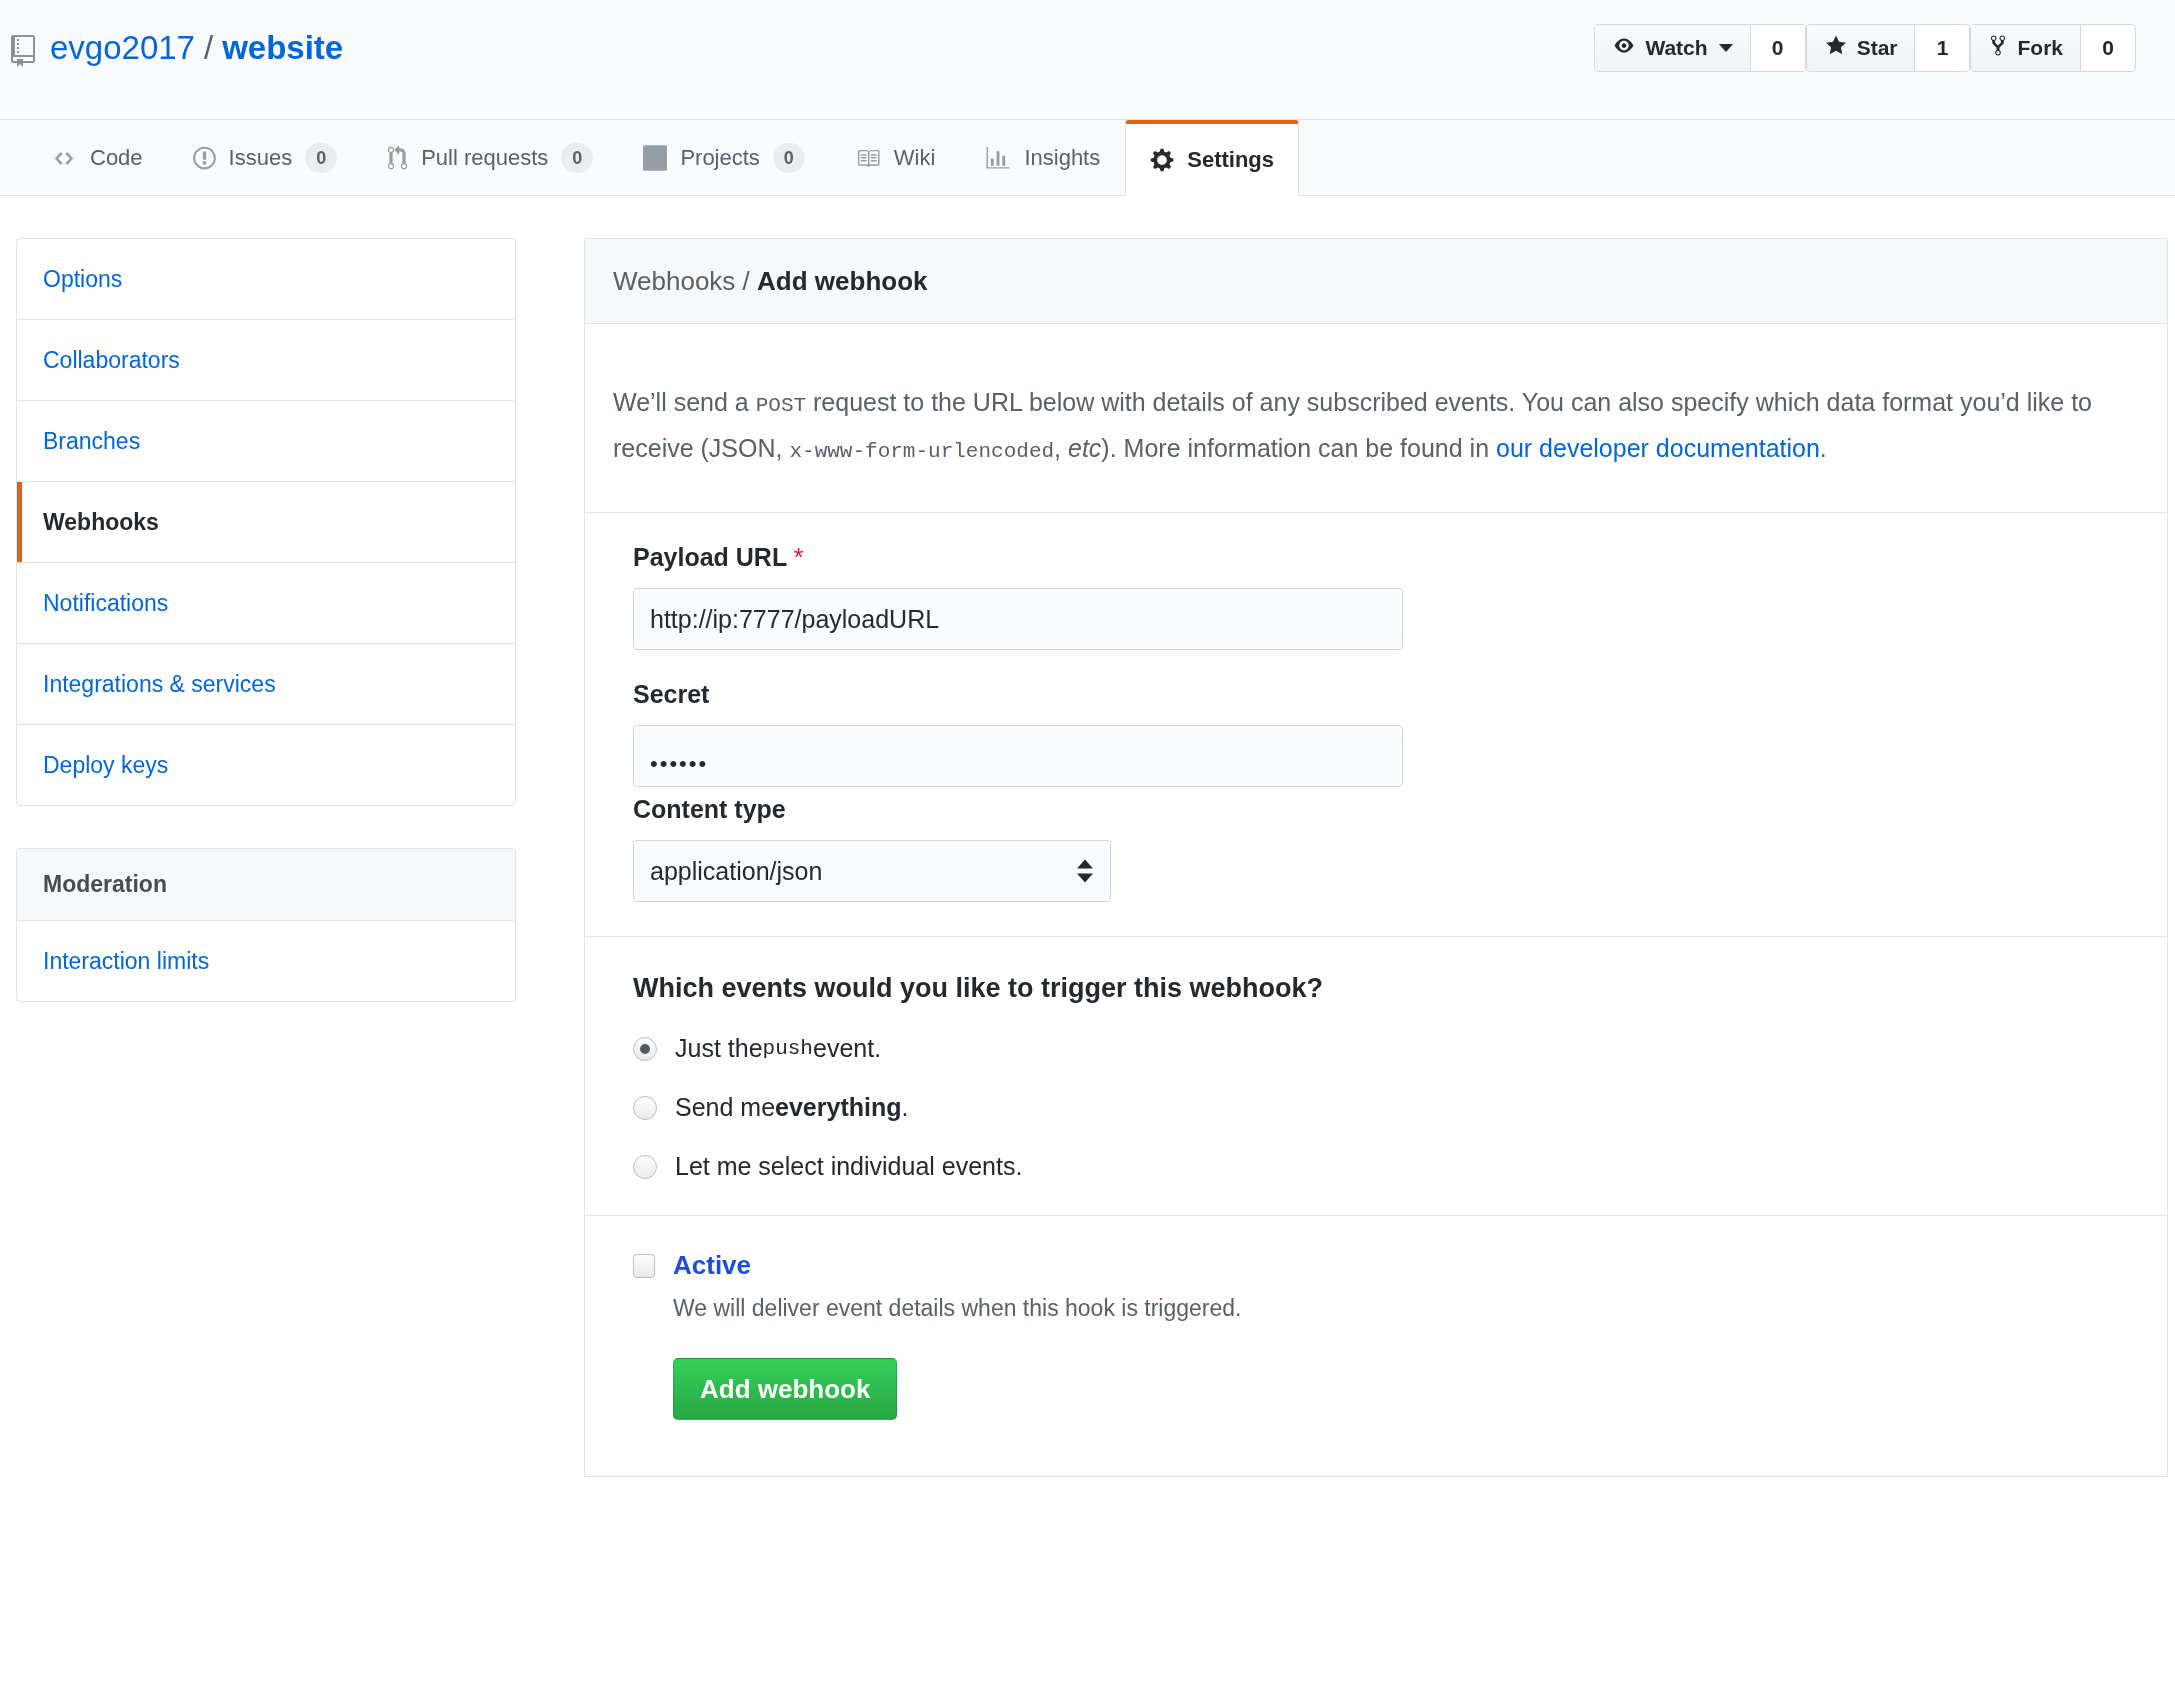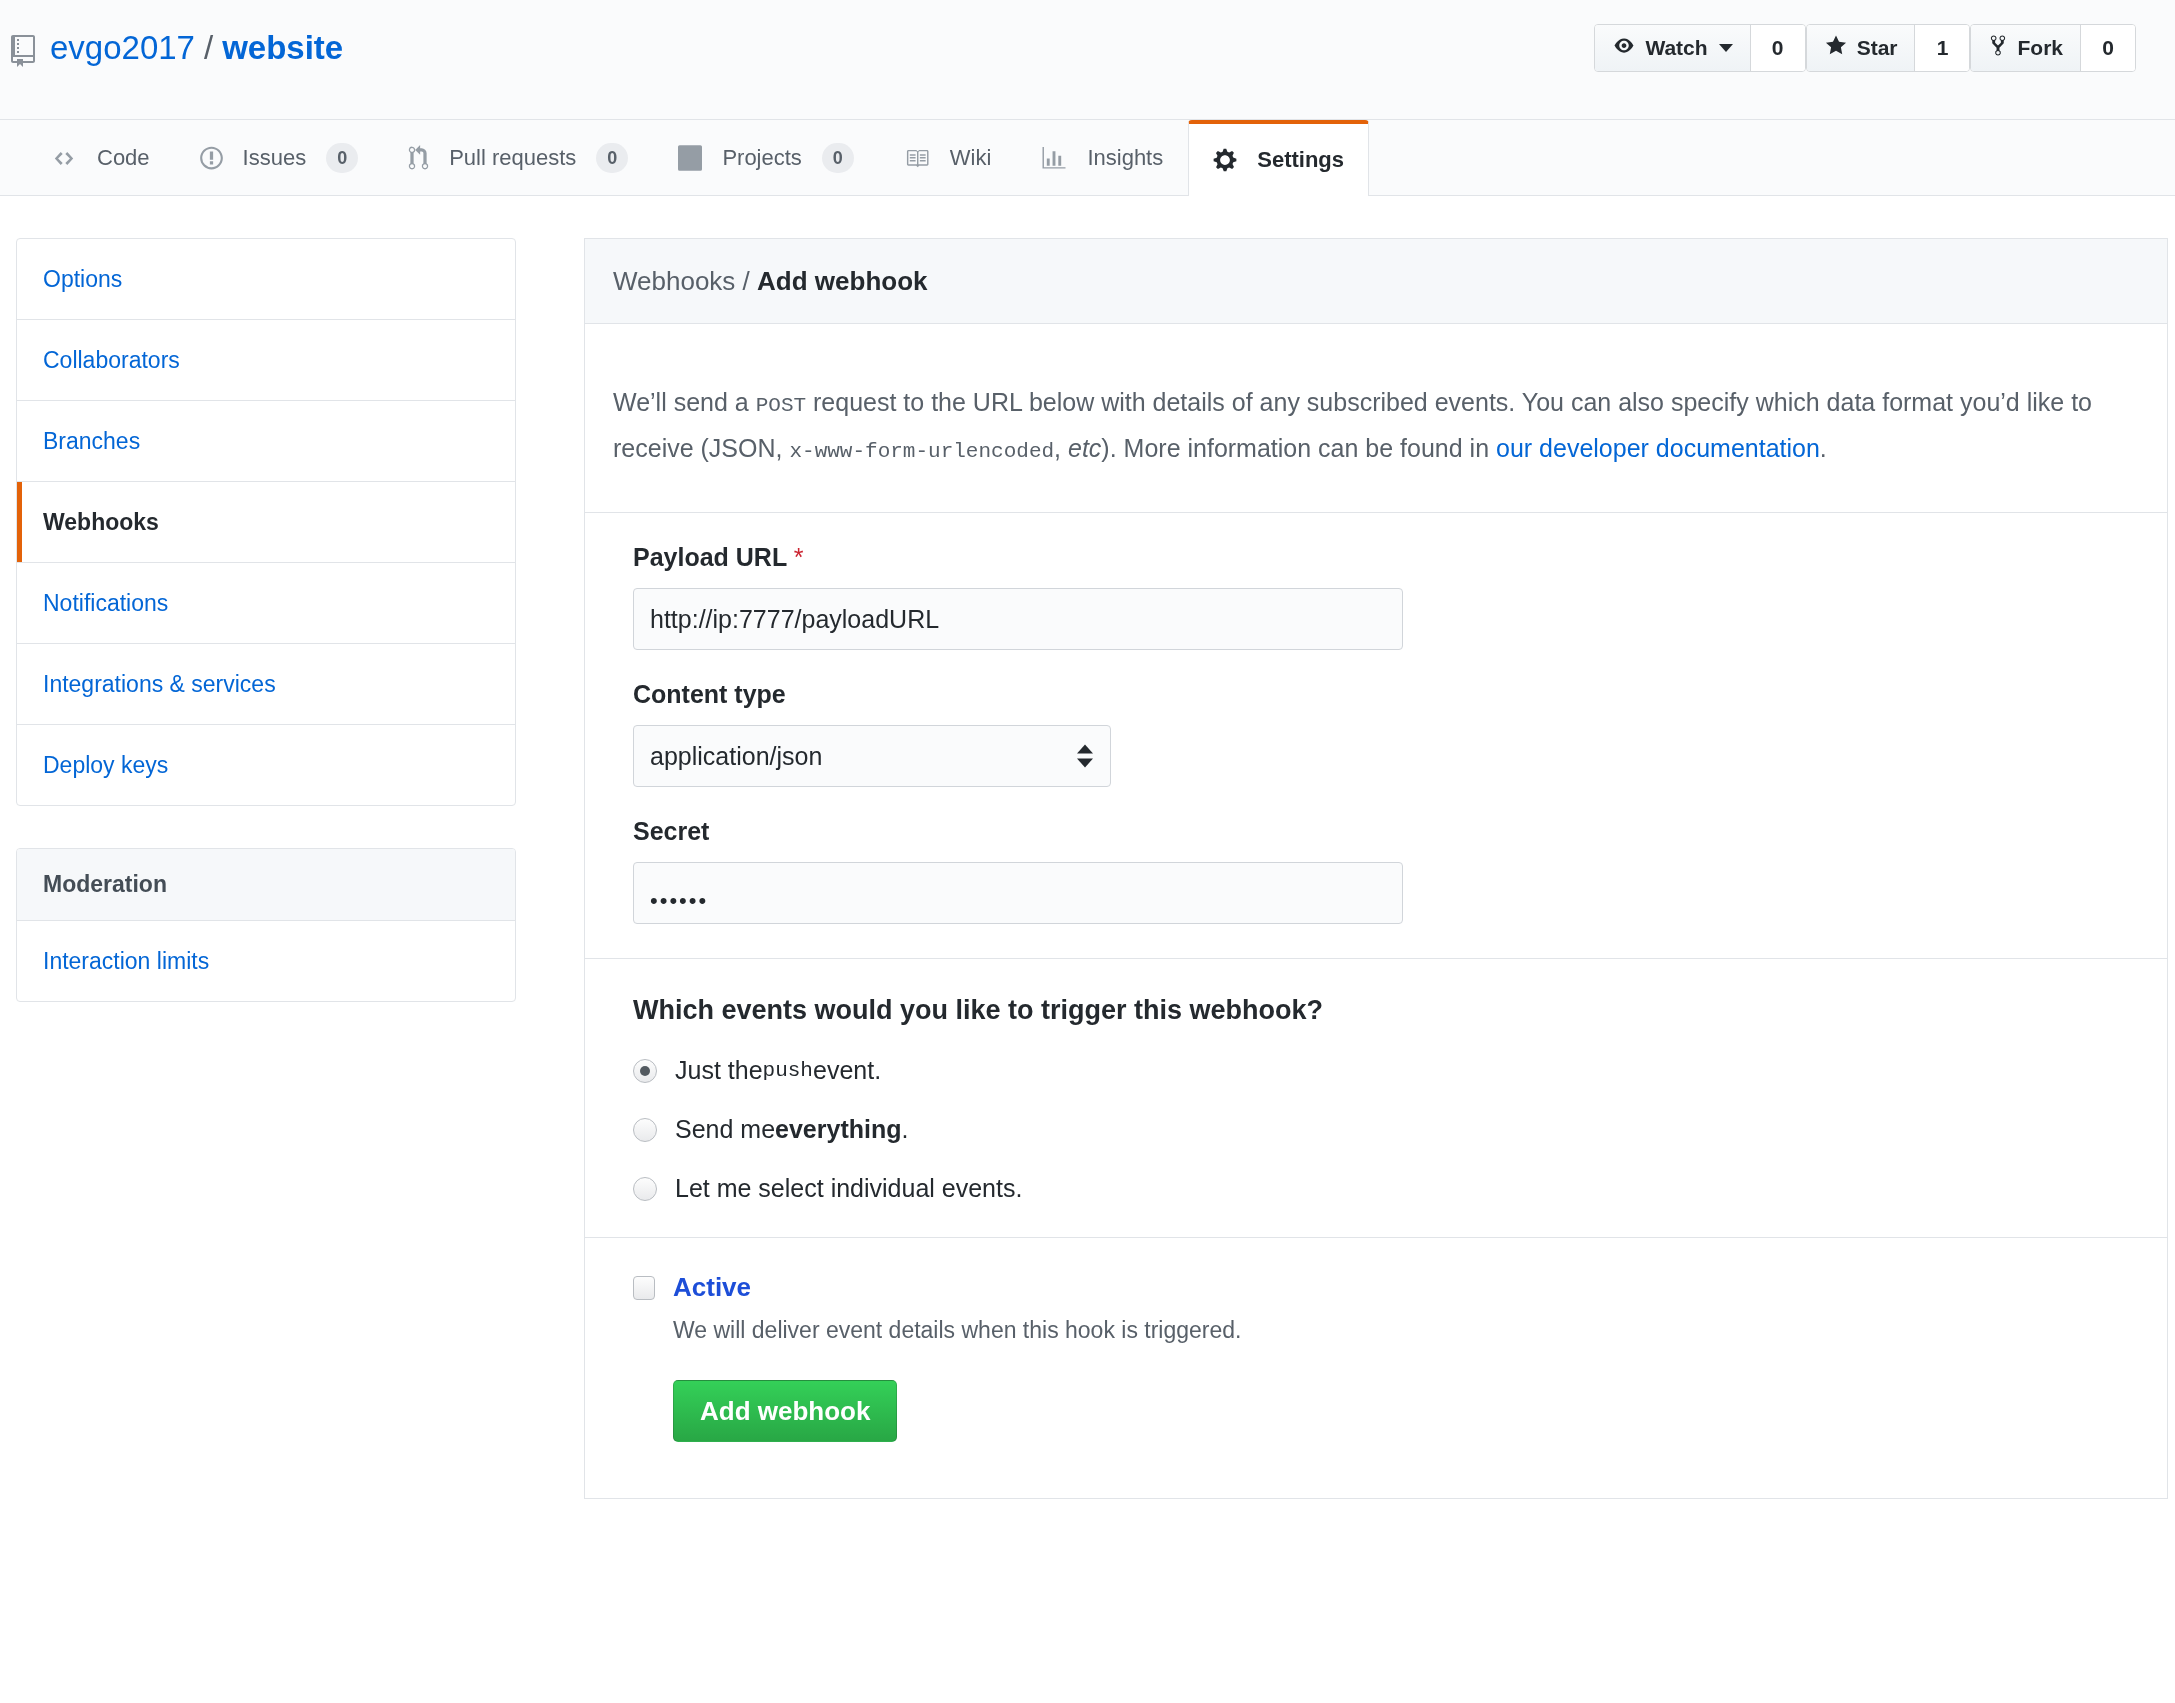--- a/index.html
+++ b/index.html
@@ -82,21 +82,21 @@
   .repo-nav {
     position: relative;
     height: 76px;
     background: #fafbfc;
     border-bottom: 1px solid #e1e4e8;
     display: flex;
     align-items: stretch;
     padding-left: 26px;
   }
   .nav-tab {
-    display: flex; align-items: center; gap: 20px;
+    display: flex; align-items: center; gap: 13px;
     padding: 0 24px;
     font-size: 22px;
     color: #586069;
     position: relative;
     border: 1px solid transparent;
     border-bottom: none;
     text-decoration: none;
   }
   .nav-tab .tab-icon { color: #959da5; display: flex; align-items: center; }
   .nav-tab.selected {
@@ -500,36 +500,36 @@
 
       <div class="divider"></div>
 
       <div class="form-area">
 
         <div class="form-group">
           <label class="form-label"><span>Payload URL</span> <span class="req">*</span></label>
           <input class="text-input" type="text" value="http://ip:7777/payloadURL" style="">
         </div>
 
+        <div class="form-group" style="margin-bottom:8px">
+          <label class="form-label">Secret</label>
+          <div class="text-input secret-dots">••••••</div>
+        </div>
+
         <div class="form-group">
           <label class="form-label">Content type</label>
           <div class="select-wrap">
             <div class="select-box">application/json</div>
             <div class="select-arrows">
               <span class="arw-up"></span>
               <span class="arw-dn"></span>
             </div>
           </div>
         </div>
 
-        <div class="form-group" style="margin-bottom:8px">
-          <label class="form-label">Secret</label>
-          <div class="text-input secret-dots">••••••</div>
-        </div>
-
       </div>
 
       <div class="divider" style="margin-top:34px"></div>
 
       <div class="events-section">
         <div class="events-question">Which events would you like to trigger this webhook?</div>
 
         <label class="radio-row">
           <span class="radio checked"></span>
           <span>Just the </span>

